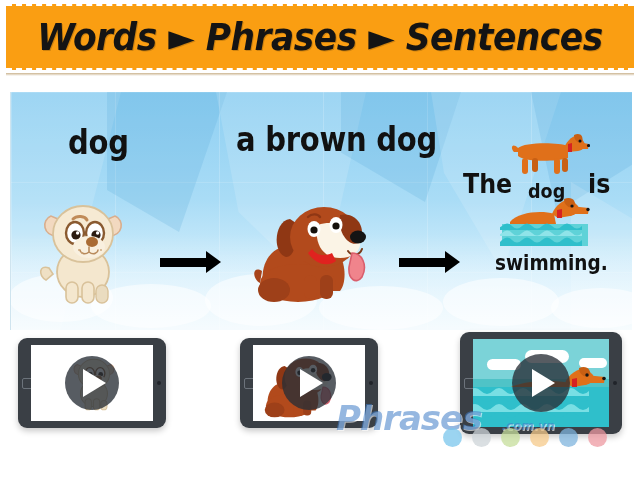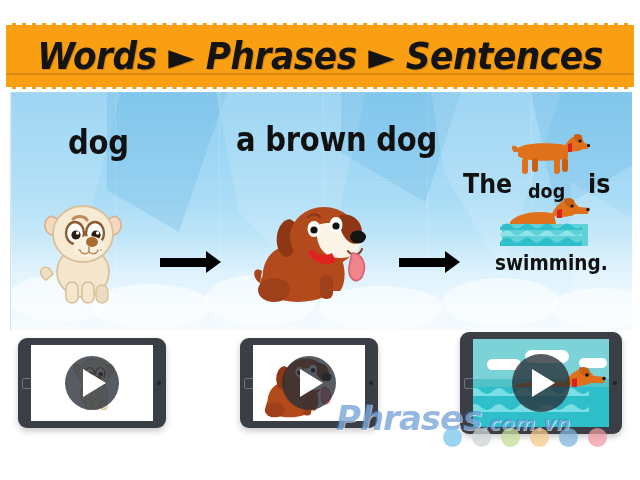--- a/index.html
+++ b/index.html
@@ -13,21 +13,21 @@
     height: 480px;
     overflow: hidden;
     background: #ffffff;
     font-family: "Liberation Sans", sans-serif;
   }
 
   
   #header-banner {
     position: absolute;
     left: 6px;
-    top: 23px;
+    top: 4px;
     width: 628px;
     height: 66px;
     background: #FA9E12;
     border-top: 2px dashed #ffffff;
     border-bottom: 2px dashed #ffffff;
     box-sizing: border-box;
     display: flex;
     align-items: center;
     justify-content: center;
   }
@@ -224,22 +224,23 @@
     font-family: "DejaVu Sans", sans-serif;
     font-style: italic;
     font-weight: bold;
     font-size: 34px;
     color: rgba(62,124,198,0.55);
     letter-spacing: -1px;
     white-space: nowrap;
     text-shadow: 1px 1px 0 rgba(255,255,255,0.6);
   }
   #watermark .tld {
-    font-size: 20px;
+    font-size: 12px;
     letter-spacing: 0;
+    margin-left: 20px;
   }
   #dot-row {
     position: absolute;
     left: 443px;
     top: 428px;
     display: flex;
     gap: 10px;
   }
   #dot-row .dot {
     width: 19px; height: 19px;

